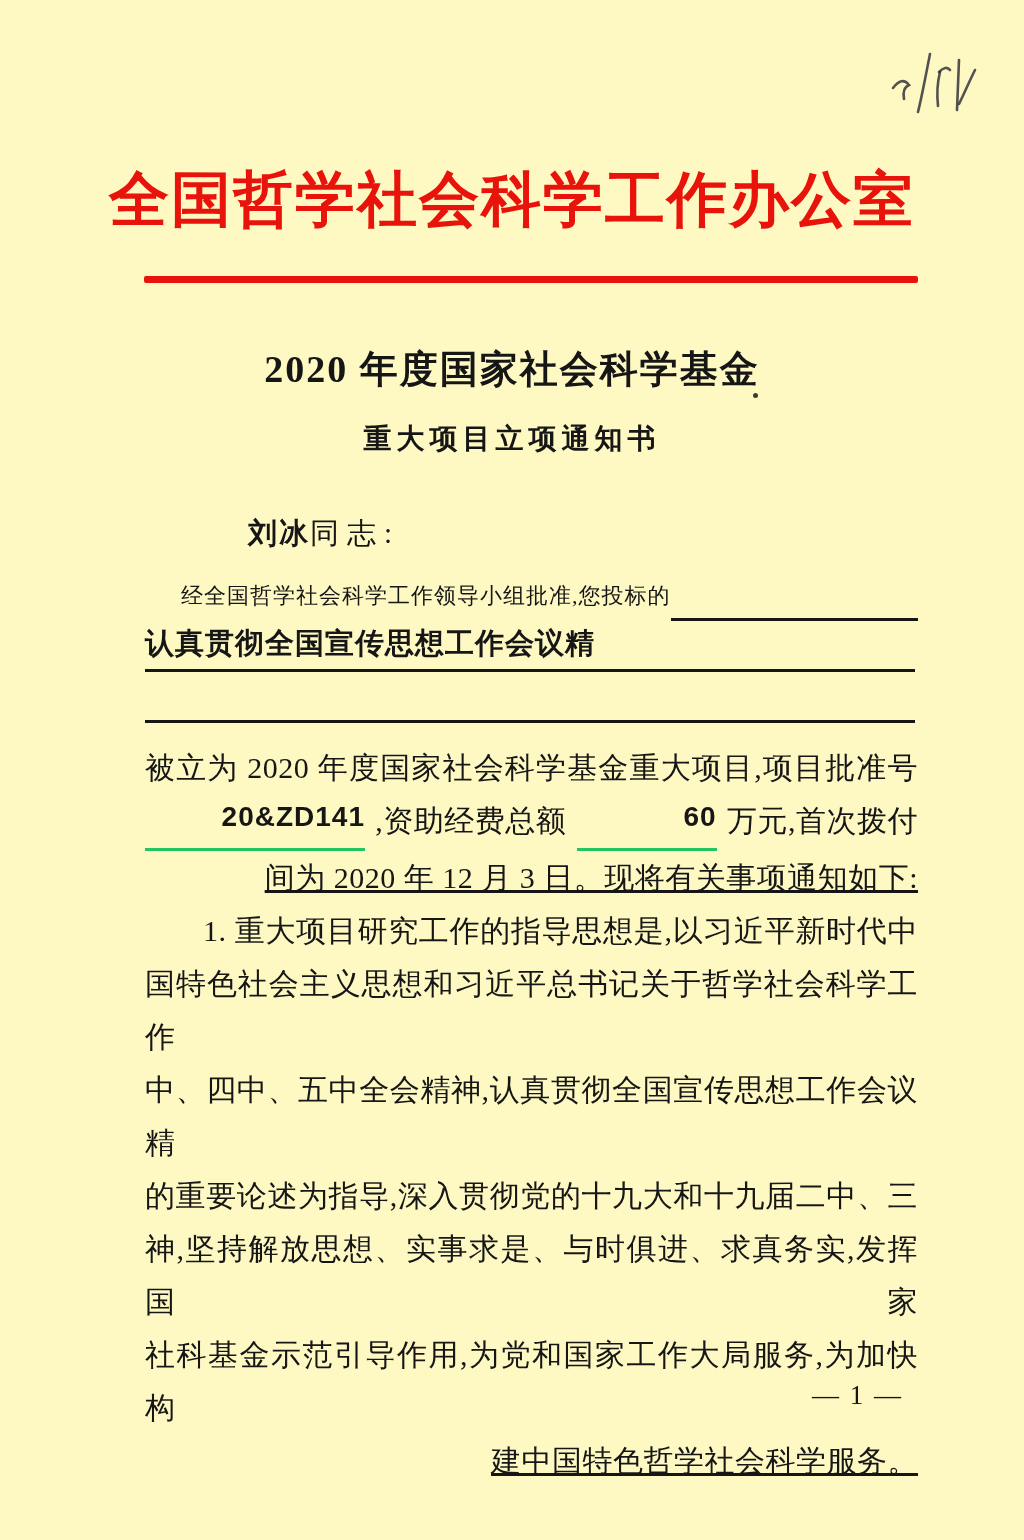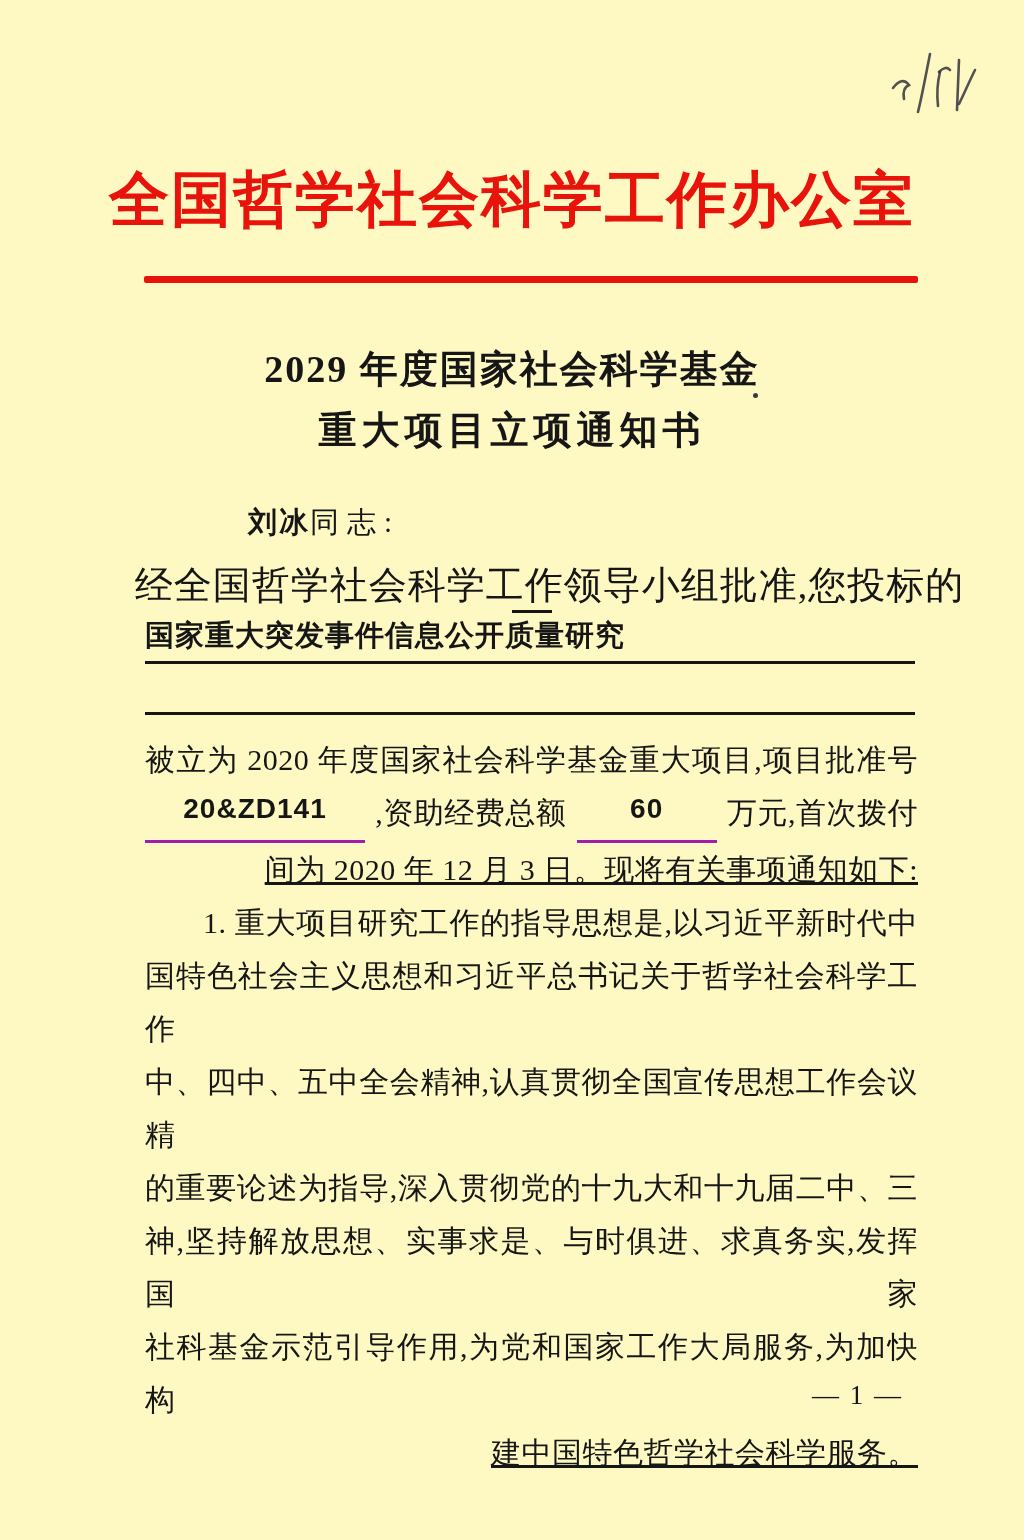--- a/index.html
+++ b/index.html
@@ -26,33 +26,33 @@
   }
   .red-rule{
     margin:26px 0 0 144px;
     width:774px;height:7px;
     background:#e8140c;border-radius:2px;
   }
 
   
   .doc-title{text-align:center;font-weight:700;}
   .doc-title .t1{margin-top:62px;font-size:38px;line-height:48px;letter-spacing:2px;position:relative;}
-  .doc-title .t2{margin-top:13px;font-size:38px;line-height:48px;letter-spacing:5px;}
+  .doc-title .t2{margin-top:24px;font-size:28px;line-height:48px;letter-spacing:5px;font-family:Liberation Mono, monospace;}
   .ink-dot{position:absolute;left:753px;top:393px;width:5px;height:5px;border-radius:50%;background:#3a3a3a;}
 
   
   .salutation{margin:50px 0 0 248px;font-size:29px;line-height:36px;}
   .fill-name{font-weight:700;font-family:"Liberation Sans","DejaVu Sans",sans-serif;letter-spacing:2px;}
   .salut-suffix{letter-spacing:8px;text-align:right;}
 
   
   .intro-line{
     margin:26px 0 0 145px;width:773px;
-    display:flex;align-items:center;
-    font-size:38px;line-height:38px;letter-spacing:1px;flex-direction:column;
+    display:flex;align-items:flex-end;
+    font-size:22px;line-height:38px;letter-spacing:1px;
   }
   .intro-line .txt{margin-left:36px;white-space:nowrap;}
   .fill-rest{flex:1;border-bottom:3px solid #161616;transform:translateY(6px);min-width:40px;}
 
   
   .project-line{
     margin:10px 0 0 145px;width:770px;
     padding-bottom:8px;border-bottom:3px solid #161616;
     font-size:29px;line-height:36px;font-weight:700;
     font-family:"Liberation Sans","DejaVu Sans",sans-serif;
@@ -62,22 +62,22 @@
 
   
   .body{margin:18px 0 0 145px;width:773px;font-size:30px;line-height:53px;letter-spacing:.5px;}
   .jline{text-align:justify;text-align-last:justify;text-justify:inter-character;}
   .pline{text-align:right;text-decoration:underline;}
   .indent{text-indent:58px;}
   .mixline{display:flex;justify-content:space-between;align-items:baseline;white-space:nowrap;}
   .mixline .lbl{flex:0 0 auto;}
   .blank{
     display:inline-block;flex:0 0 auto;
-    border-bottom:3px solid #a21caf;
-    text-align:center;
+    border-bottom:3px solid #22c55e;
+    text-align:right;
   }
   .b-grant{width:220px;}
   .b-total{width:140px;}
   .b-start{width:150px;}
   .b-reserve{width:125px;}
   .fill-value{
     position:relative;top:-5px;
     font-weight:700;font-size:28px;
     font-family:"Liberation Sans","DejaVu Sans",sans-serif;
     letter-spacing:1px;
@@ -97,36 +97,36 @@
     <path d="M54,26 q7,-7 11,-2"></path>
     <path d="M55,26 q-4,16 -2,34"></path>
     <path d="M74,14 L72,64"></path>
     <path d="M90,24 C84,36 79,48 74,58"></path>
   </svg>
 
   <div class="letterhead">全国哲学社会科学工作办公室</div>
   <div class="red-rule"></div>
 
   <div class="doc-title">
-    <div class="t1">2029 年度国家社会科学基金</div>
+    <div class="t1">2020 年度国家社会科学基金</div>
     <div class="t2">重大项目立项通知书</div>
   </div>
   <div class="ink-dot"></div>
 
   <div class="salutation">
     <span class="fill-name">刘冰</span><span class="salut-suffix">同志:</span>
   </div>
 
   <div class="intro-line">
     <span class="txt">经全国哲学社会科学工作领导小组批准,您投标的</span>
     <span class="fill-rest"></span>
   </div>
 
   <div class="project-line">
-    <span>国家重大突发事件信息公开质量研究</span>
+    <span>认真贯彻全国宣传思想工作会议精</span>
   </div>
   <div class="blank-row"></div>
 
   <div class="body">
 
     <div class="jline">被立为 2020 年度国家社会科学基金重大项目,项目批准号</div>
 
     <div class="mixline">
       <span class="blank b-grant"><span class="fill-value">20&amp;ZD141</span></span>
       <span class="lbl">,资助经费总额</span>

